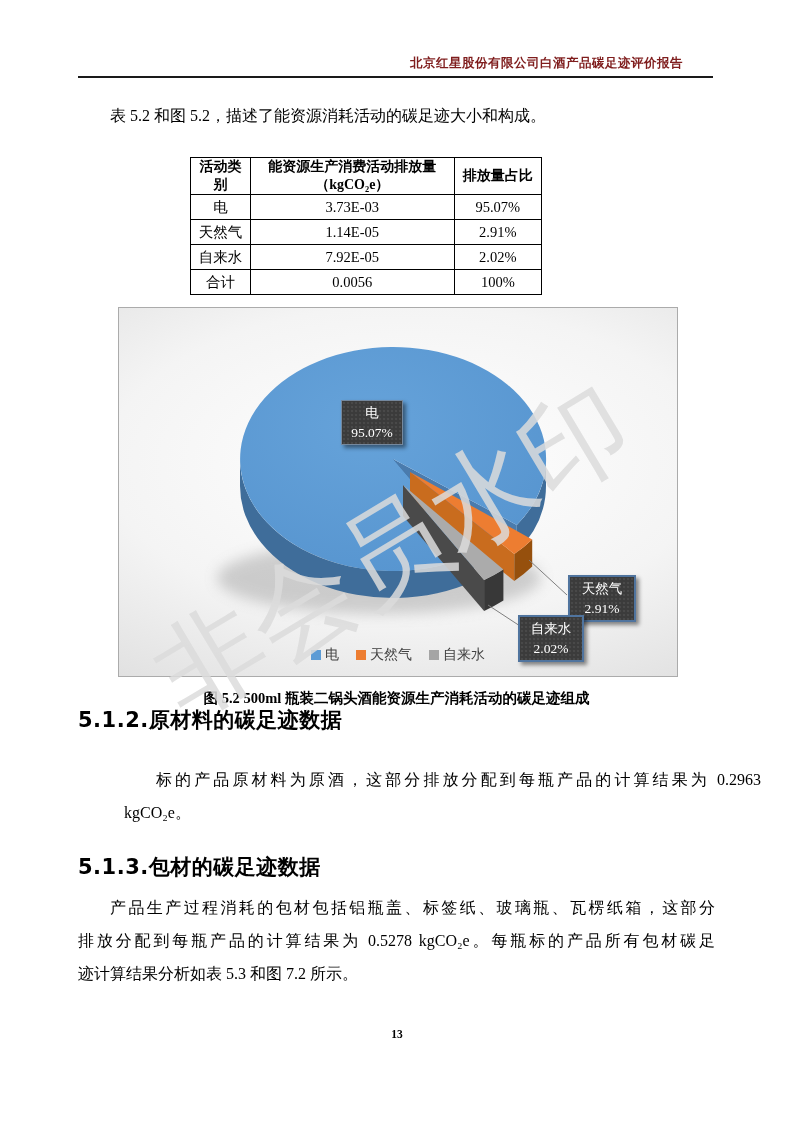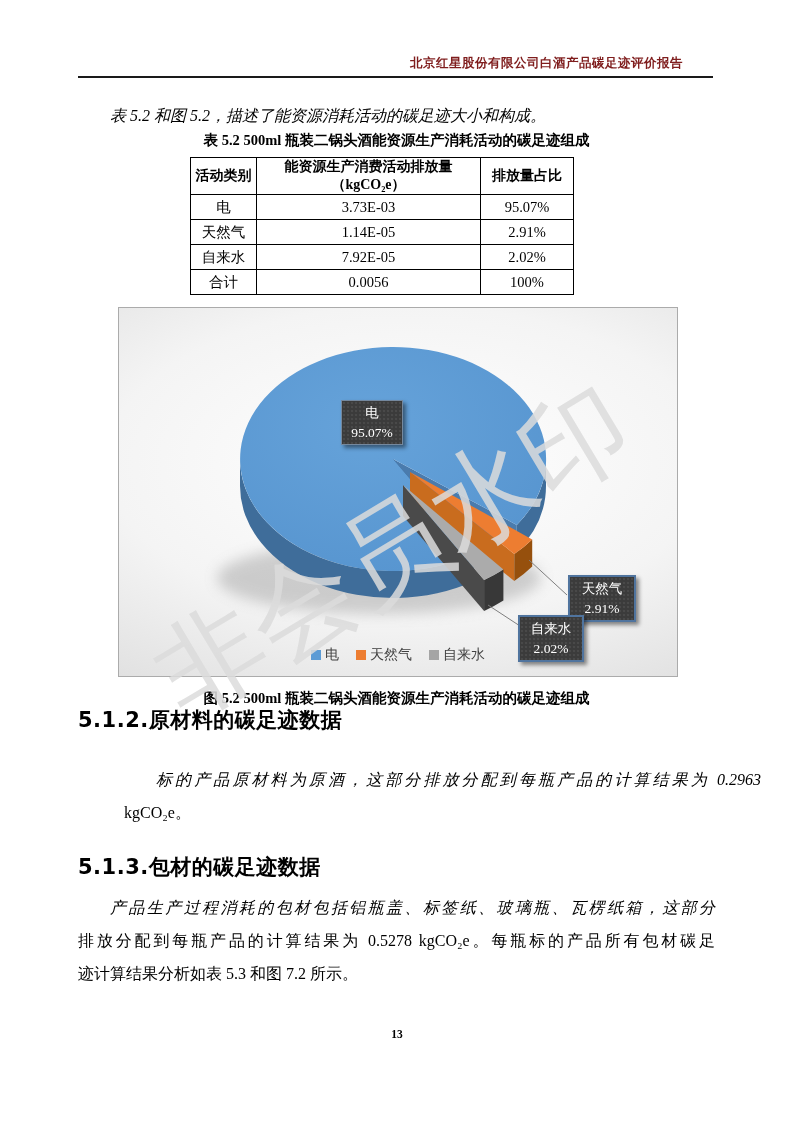--- a/index.html
+++ b/index.html
@@ -12,34 +12,34 @@
     position:absolute;top:55px;left:78px;width:635px;box-sizing:border-box;
     text-align:right;padding-right:30px;
     font-size:12.5px;font-weight:bold;color:#7f1d1d;letter-spacing:.5px;
   }
   .header-rule{
     position:absolute;top:76px;left:78px;width:635px;height:0;
     border-top:2px solid #1a1a1a;
   }
   
   .para{position:absolute;left:78px;width:637px;font-size:16px;line-height:33px;}
-  .indent{text-indent:32px;font-style:italic;}
+  .indent{text-indent:32px;}
   .jline{text-align:justify;text-align-last:justify;}
   .caption{
     position:absolute;left:78px;width:637px;text-align:center;
     font-size:14.5px;font-weight:bold;
   }
   .heading{
     position:absolute;left:78px;width:637px;
     font-family:"DejaVu Sans","Liberation Sans",sans-serif;
     font-size:21px;font-weight:bold;letter-spacing:.5px;
   }
   
   .t52{
-    position:absolute;top:157px;left:190px;width:384px;border-collapse:collapse;
+    position:absolute;top:157px;left:190px;width:352px;border-collapse:collapse;
     font-size:14.5px;text-align:center;border-radius:22px;
   }
   .t52 th,.t52 td{border:1px solid #000;padding:0 4px;height:24px;}
   .t52 th{height:32px;font-size:14px;font-weight:bold;}
   .t52 .c1{width:70px;}
   .t52 .c2{width:258px;margin-top:7px;}
   .t52 .c3{width:96px;}
   
   .chart{
     position:absolute;top:307px;left:118px;width:560px;height:370px;
@@ -92,21 +92,20 @@
 </head>
 <body>
 
 <div class="page">
 
   <div class="header-text">北京红星股份有限公司白酒产品碳足迹评价报告</div>
   <div class="header-rule"></div>
 
   <div class="para indent p-intro">表 5.2 和图 5.2，描述了能资源消耗活动的碳足迹大小和构成。</div>
 
-  <div class="caption cap-t52">表 5.2 500ml 瓶装二锅头酒能资源生产消耗活动的碳足迹组成</div>
 
   <table class="t52">
     <tbody>
         <tr>
       <th class="c1">活动类别</th>
       <th class="c2">能资源生产消费活动排放量（kgCO₂e）</th>
       <th class="c3">排放量占比</th>
     </tr>
     <tr>
       <td>电</td>

